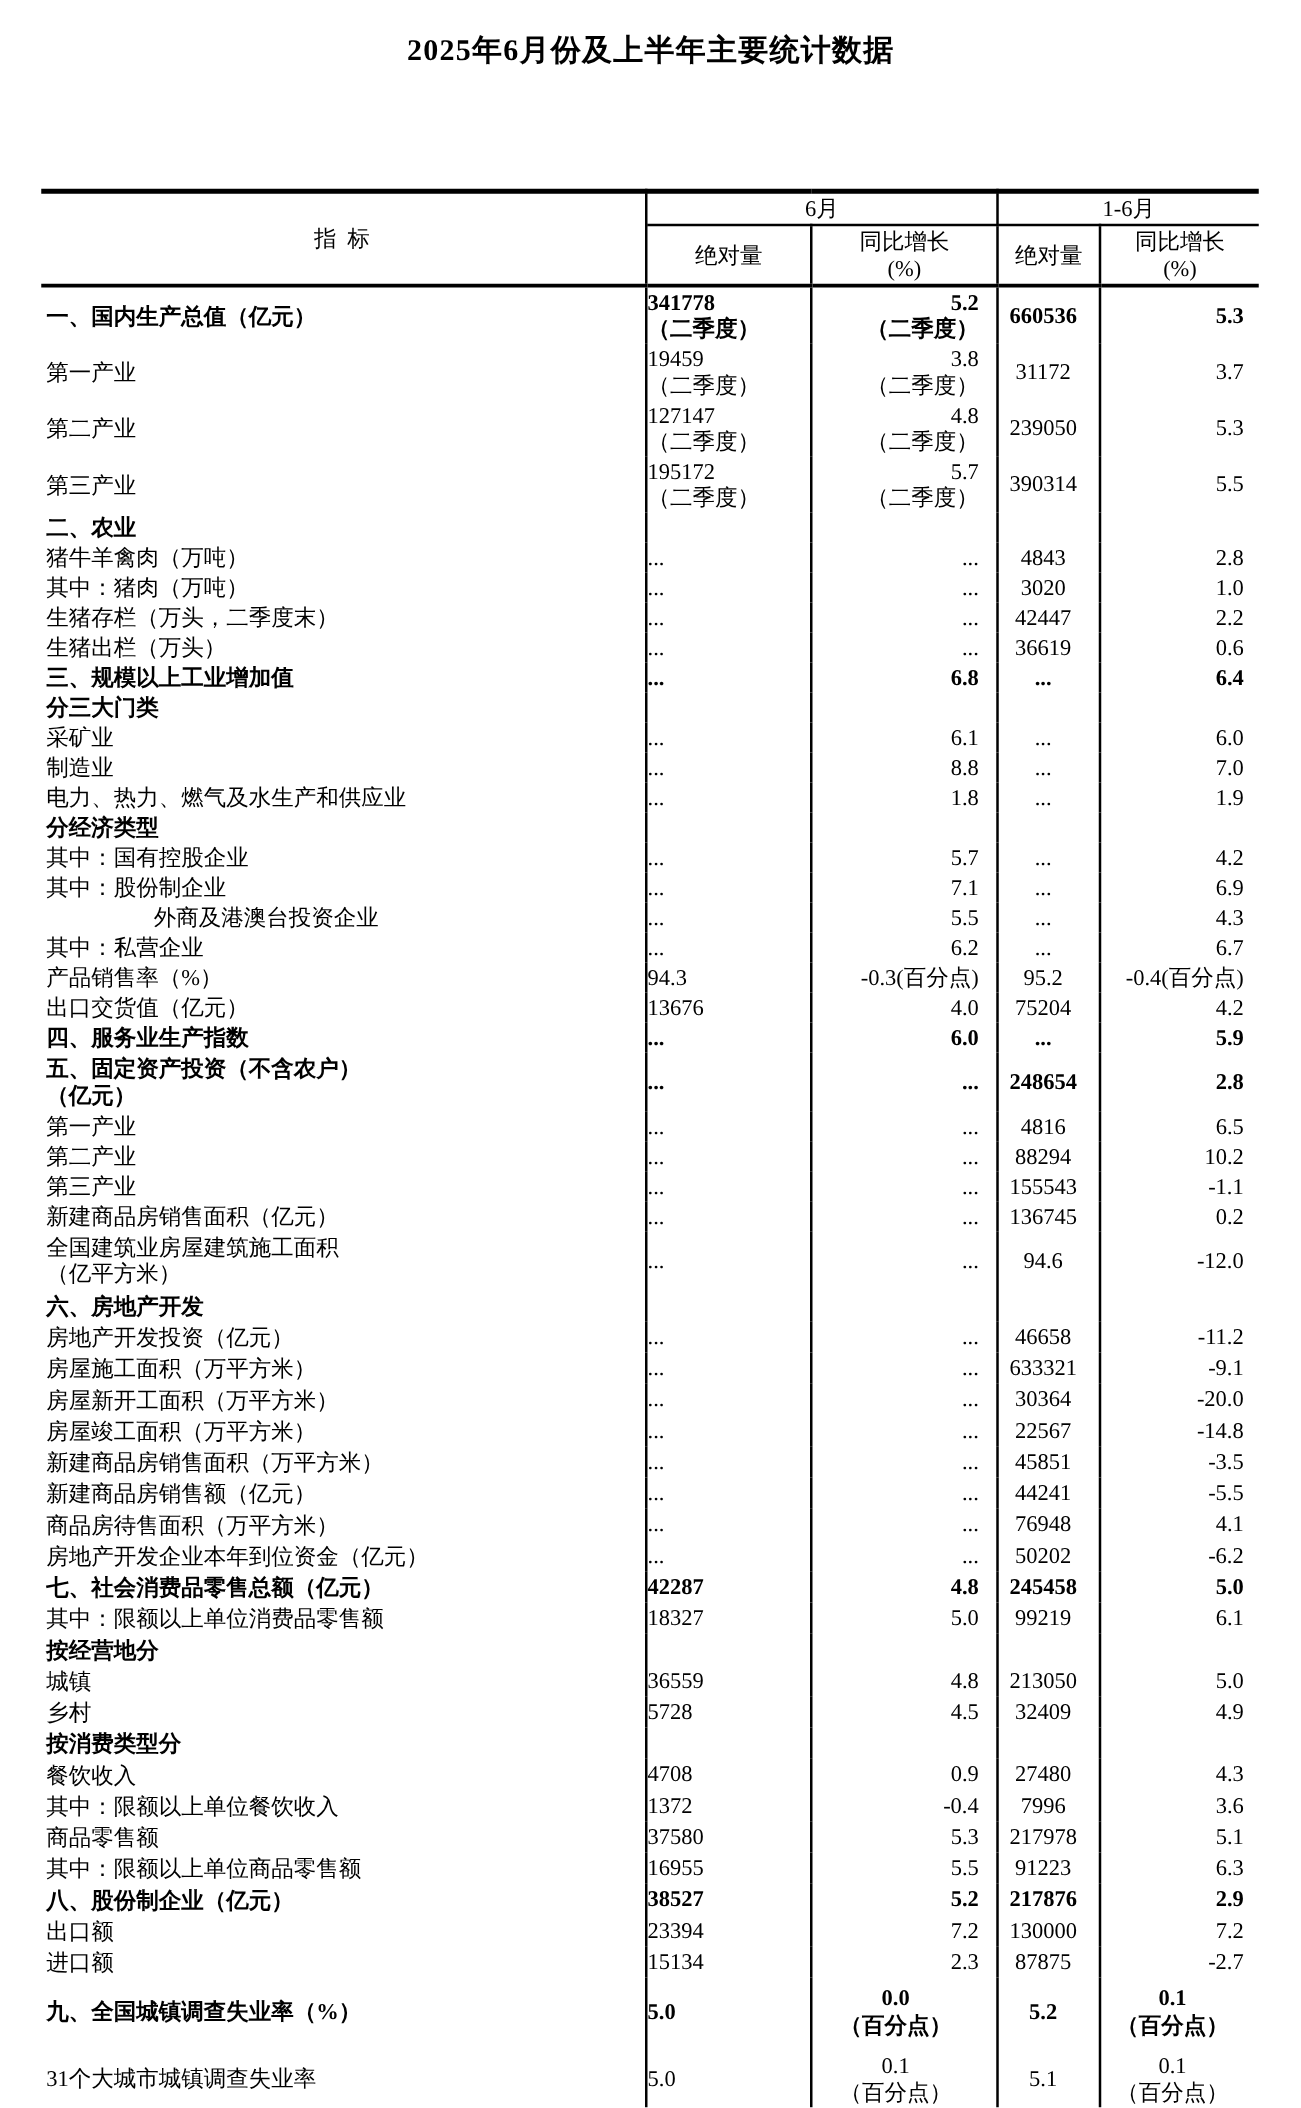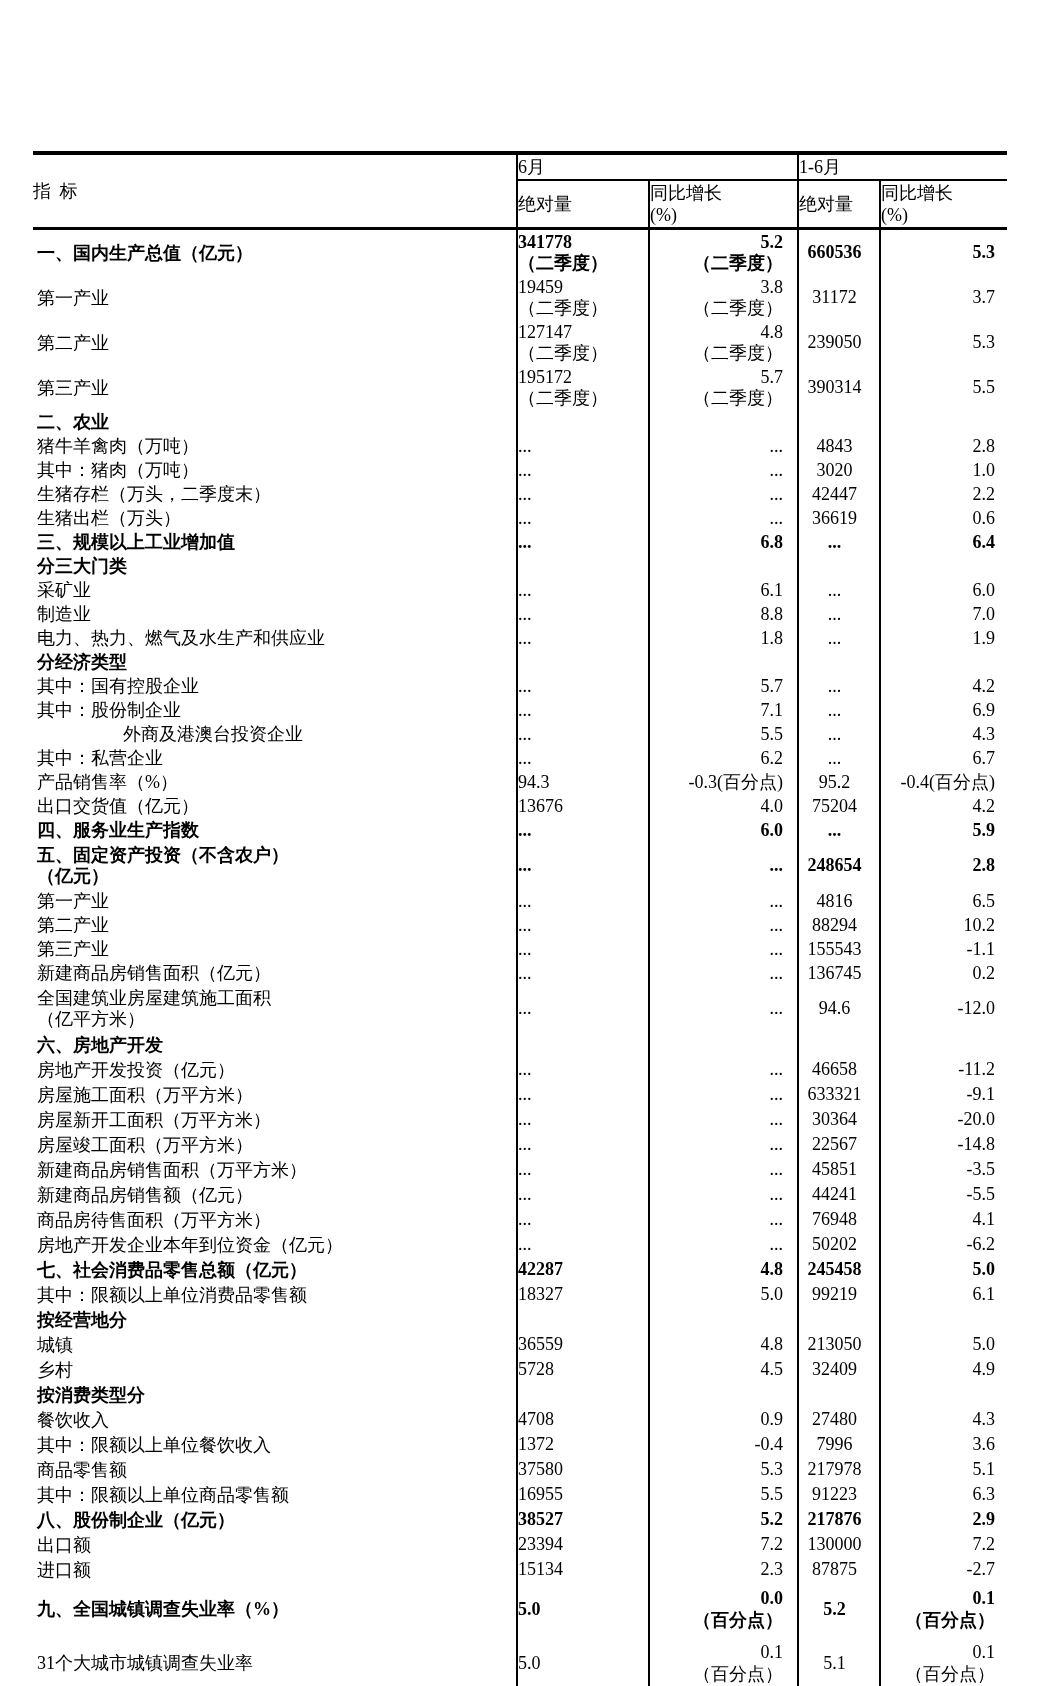--- a/index.html
+++ b/index.html
@@ -11,47 +11,48 @@
   .title {
     text-align:center; font-weight:bold; font-size:24px;
     padding-top:24px; letter-spacing:1px;
   }
   table.stats {
     position:absolute; left:33px; top:151px; width:974px;
     border-collapse:collapse; table-layout:fixed;
     border-top:4px solid #000;
     font-size:18px;
   }
-  th { font-weight:normal; font-size:18px; text-align:left; vertical-align:middle; padding:0; }
+  th { font-weight:normal; font-size:18px; text-align:center; vertical-align:middle; padding:0; }
   .h-top th { height:24px; }
   .h-sub th { height:46px; border-bottom:3px solid #000; }
   .th-ind  { border-right:2px solid #000; border-bottom:3px solid #000; letter-spacing:2px; }
   .th-june { border-right:2px solid #000; border-bottom:2px solid #000; }
   .th-jj   { border-bottom:2px solid #000; }
   .b-r { border-right:2px solid #000; }
   .th-sub div { line-height:22px; }
   td { padding:0; vertical-align:middle; height:24px; font-size:18px; }
   td.c-label { text-align:left;  padding-left:4px;   border-right:2px solid #000;margin-top:38px; }
   td.c-mabs  { padding-right:13px; border-right:2px solid #000; }
   td.c-myoy  { text-align:right; padding-right:14px; border-right:2px solid #000; }
   td.c-habs  { text-align:center; padding-right:9px;  border-right:2px solid #000; }
   td.c-hyoy  { text-align:right; padding-right:12px; }
   tr.bold td { font-weight:bold; }
   tr.h25 td { height:25px; }
   tr.r2  td { height:45px; }
   tr.rl2 td { height:47px; }
   tr.rp  td { height:54px; }
   td.indent { padding-left:90px; }
   .l { line-height:21px; }
-  tr.rp .l { line-height:22px; }
+  tr.rp .l { line-height:22px;text-align:center; }
 </style>
 </head>
 <body>
 
 <div class="page">
+  <div class="title">2025年6月份及上半年主要统计数据</div>
 
   <table class="stats">
     <colgroup>
       <col style="width:484px">
       <col style="width:132px">
       <col style="width:149px">
       <col style="width:82px">
       <col style="width:127px">
     </colgroup>
     <thead>

